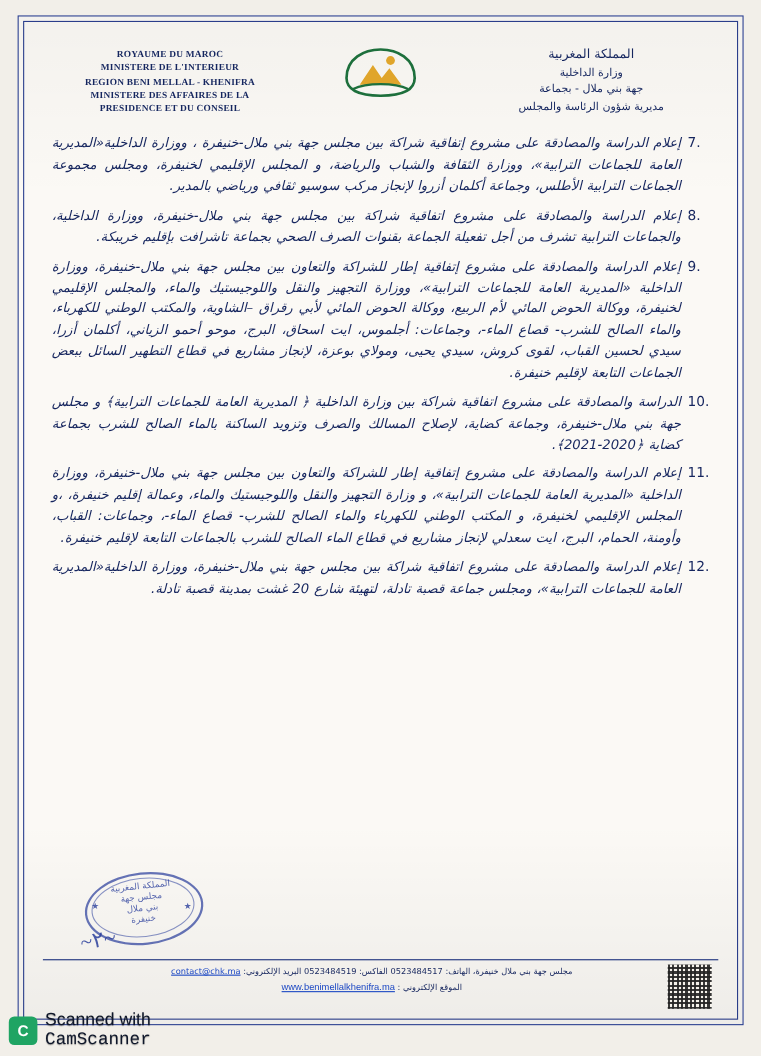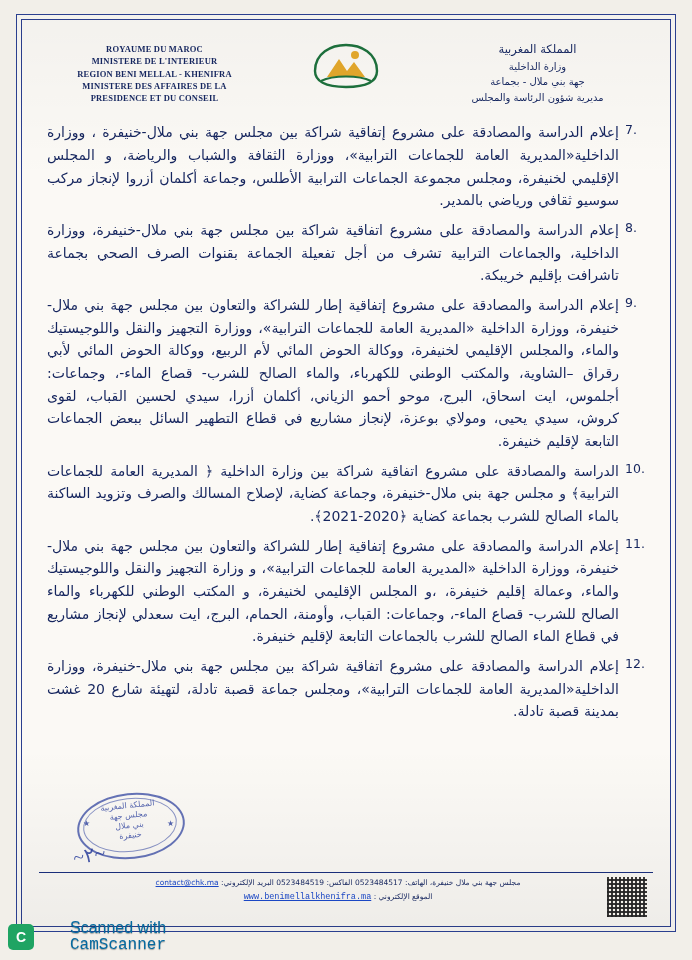--- a/index.html
+++ b/index.html
@@ -103,26 +103,27 @@
     font-size: 12.5px;
     font-weight: normal;
     padding-top: 1px;
     min-width: 20px;
     text-align: left;
     direction: ltr;
     color: #15255e;
   }
   .txt {
     flex: 1 1 auto;
-    font-size: 14px;
+    font-size: 12px;
     line-height: 1.62;
     text-align: justify;
     text-justify: inter-word;
     padding-right: 6px;
     word-spacing: .5px;
+    font-style: italic;
   }
 
   
   .stamp {
     position: absolute;
     left: 52px;
     bottom: 58px;
     width: 128px;
     height: 86px;
     z-index: 3;
@@ -190,21 +191,21 @@
   }
   .footer-row {
     display: flex;
     justify-content: space-between;
     align-items: flex-start;
   }
   .footer-lines { flex: 1 1 auto; text-align: center; padding-left: 30px;}
   .footer-lines .web {
     color: #1b47c4;
     text-decoration: underline;
-    font-family: Liberation Mono, monospace;
+    font-family: Liberation Sans, sans-serif;
     font-size: 8.5px;
     direction: ltr;
     display: inline-block;
     margin-top: 2px;
   }
   .mail { direction: ltr; display: inline-block; }
   .mail .lnk { color:#1b47c4; text-decoration: underline; }
   .qr {
     flex: 0 0 auto;
     width: 40px; height: 40px;
@@ -230,26 +231,25 @@
     border-radius: 5px;
     background: #1fa463;
     color: #fff;
     font-family: "Liberation Sans", sans-serif;
     font-size: 14px;
     font-weight: bold;
     display: flex; align-items: center; justify-content: center;
     margin-right: 7px;
   }
   .cam-txt {
-    color: #0369a1;
+    color: #0f172a;
     font-family: "Liberation Sans", sans-serif;
     font-size: 16px;
     line-height: 1.05;
     text-shadow: 0 1px 1px rgba(0,0,0,.35);
-    margin-left: 29px;
   }
   .cam-txt .l2 { font-size: 16px; font-family: Liberation Mono, monospace; }
 
   
   .shade {
     position: absolute;
     left:0; top:0; right:0; bottom:0;
     background: linear-gradient(180deg, rgba(0,0,0,.03), rgba(0,0,0,0) 18%, rgba(0,0,0,0) 80%, rgba(0,0,0,.05));
     pointer-events:none;
     z-index: 1;

